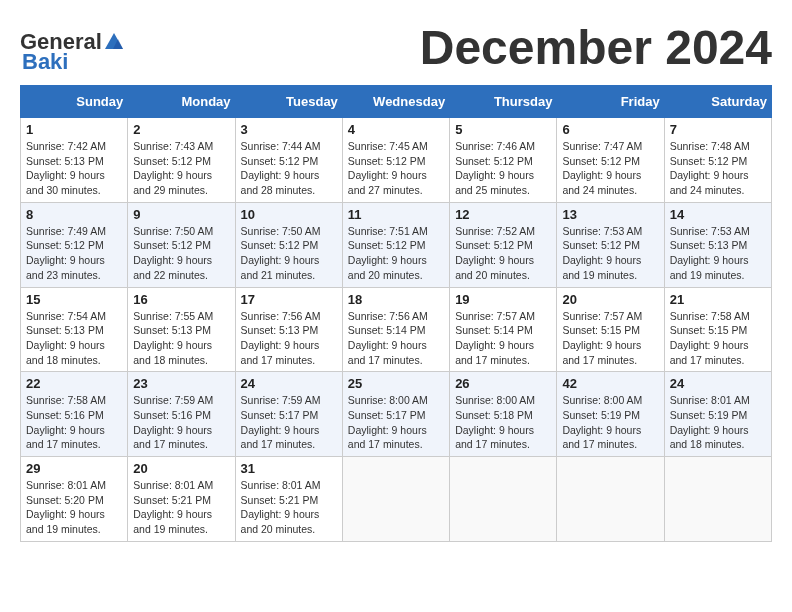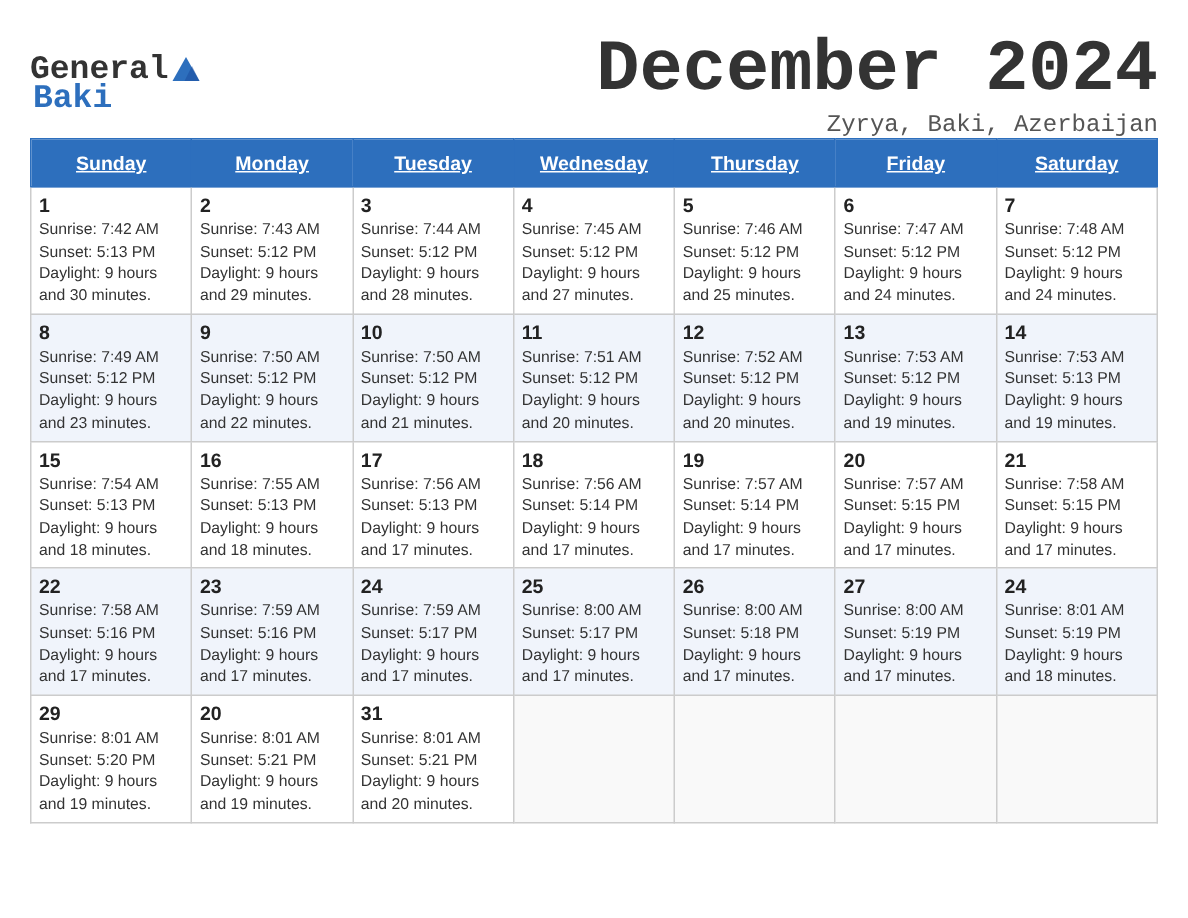--- a/index.html
+++ b/index.html
@@ -6,22 +6,22 @@
     body {
       font-family: Arial, sans-serif;
       background: #fff;
       width: 792px;
       min-height: 612px;
       padding: 20px;
     }
     .header-area {
       display: flex;
       justify-content: space-between;
-      align-items: center;
-      font-family: Liberation Mono, monospace;
+      align-items: flex-end;
+      margin-bottom: 10px;
     }
     .logo {
       display: flex;
       flex-direction: column;
       align-items: flex-start;
     }
     .title-area {
       text-align: right;
     }
     .month-title {
@@ -35,25 +35,24 @@
     }
     .calendar-table {
       width: 100%;
       border-collapse: collapse;
       font-size: 11px;
     }
     .calendar-table th {
       background-color: #2d6fbd;
       color: #fff;
       padding: 8px 4px;
-      text-align: center;
+      text-align: right;
       font-size: 13px;
       font-weight: bold;
       border: 1px solid #2d6fbd;
-      text-decoration: underline;
     }
     .calendar-table td {
       border: 1px solid #ccc;
       vertical-align: top;
       padding: 4px 5px;
       width: 107px;
       min-height: 80px;
       background: #fff;
     }
     .calendar-table tr:nth-child(even) td {
@@ -84,21 +83,20 @@
       <span style="font-size:22px; font-weight:bold; color:#333;">General</span>
       <svg width="22" height="22" viewBox="0 0 22 22" style="margin: 0 1px;">
         <polygon points="11,2 20,18 2,18" fill="#2d6fbd"></polygon>
         <polygon points="15,8 20,18 10,18" fill="#1a4a9b" opacity="0.5"></polygon>
       </svg>
     </div>
     <span style="font-size:22px; font-weight:bold; color:#2d6fbd; margin-top:-6px; padding-left:2px;">Baki</span>
   </div>
   <div class="title-area">
     <div class="month-title">December 2024</div>
-    <div class="location-subtitle">Zyrya, Baki, Azerbaijan</div>
   </div>
 </div>
 
 <table class="calendar-table">
   <thead>
     <tr>
       <th>Sunday</th>
       <th>Monday</th>
       <th>Tuesday</th>
       <th>Wednesday</th>
@@ -217,21 +215,21 @@
       </td>
       <td>
         <span class="day-number">25</span>
         <span class="day-detail">Sunrise: 8:00 AM<br>Sunset: 5:17 PM<br>Daylight: 9 hours and 17 minutes.</span>
       </td>
       <td>
         <span class="day-number">26</span>
         <span class="day-detail">Sunrise: 8:00 AM<br>Sunset: 5:18 PM<br>Daylight: 9 hours and 17 minutes.</span>
       </td>
       <td>
-        <span class="day-number">27</span>
+        <span class="day-number">42</span>
         <span class="day-detail">Sunrise: 8:00 AM<br>Sunset: 5:19 PM<br>Daylight: 9 hours and 17 minutes.</span>
       </td>
       <td>
         <span class="day-number">24</span>
         <span class="day-detail">Sunrise: 8:01 AM<br>Sunset: 5:19 PM<br>Daylight: 9 hours and 18 minutes.</span>
       </td>
     </tr>
 
     <tr>
       <td>

